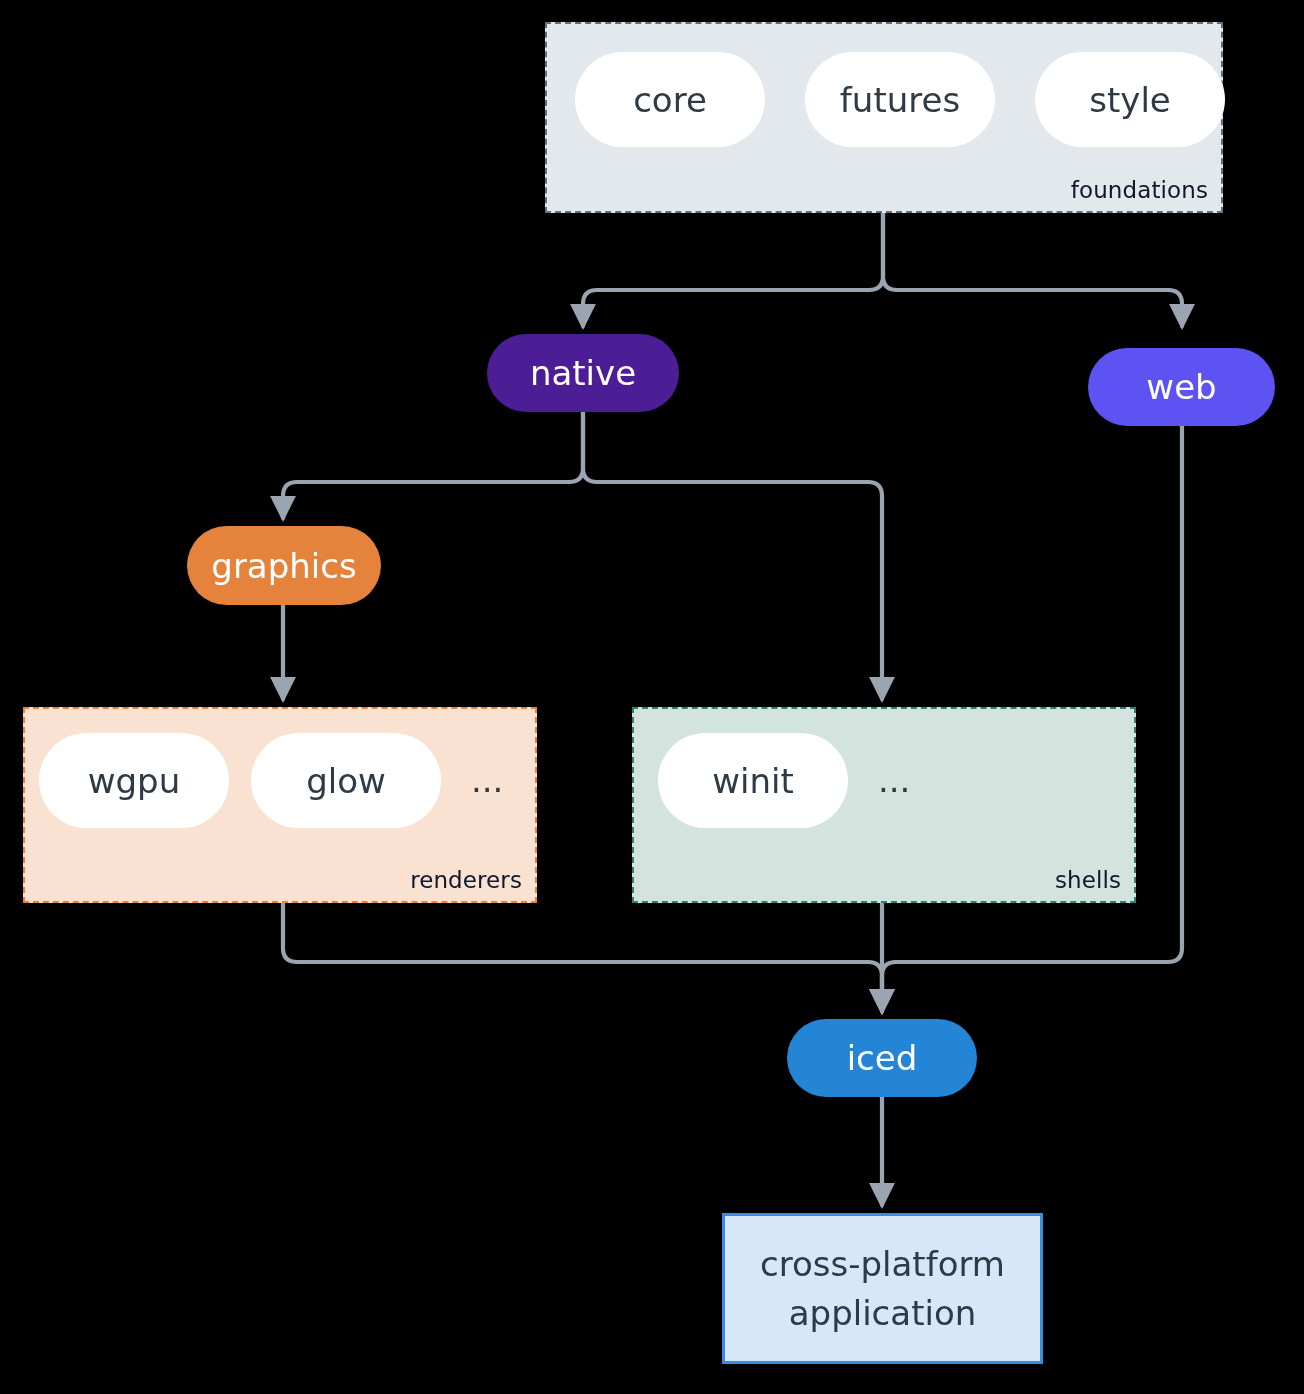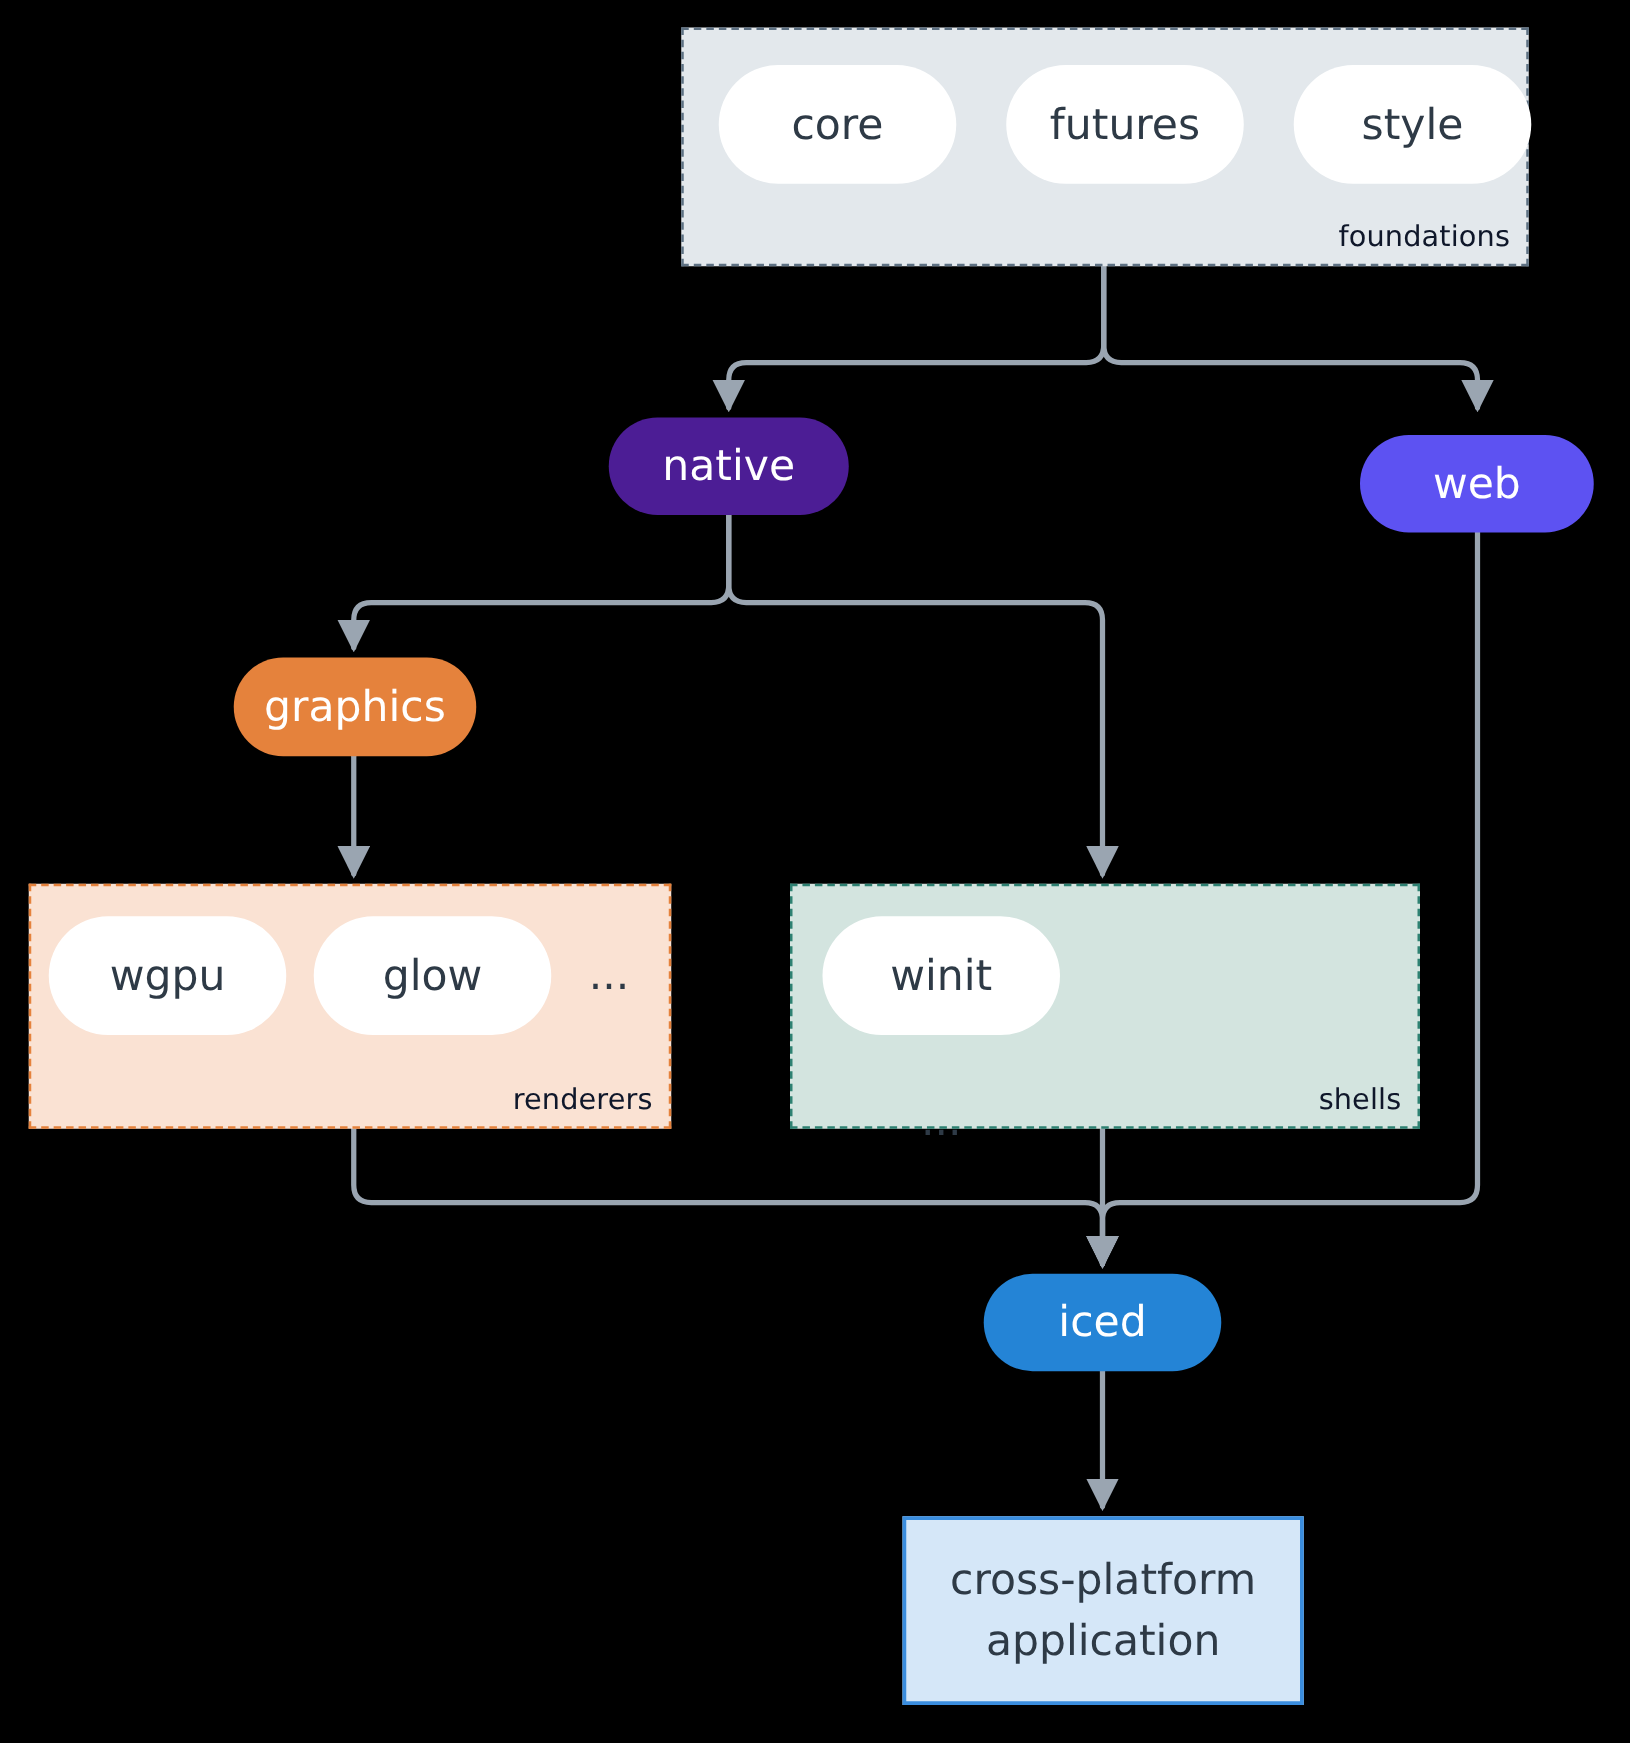--- a/index.html
+++ b/index.html
@@ -78,21 +78,21 @@
     left: 14px; top: 24px; gap: 22px;
   }
 
   
   #cluster-shells {
     left: 632px; top: 707px; width: 504px; height: 196px;
     background: #D3E4DF;
     border-color: #2E8172;
   }
   #cluster-shells .cluster-pills {
-    left: 24px; top: 24px; gap: 22px; flex-direction: column;
+    left: 24px; top: 24px; gap: 22px;
   }
 
   
   .pill-white {
     box-sizing: border-box;
     height: 95px;
     min-width: 190px;
     padding: 0 26px;
     border-radius: 48px;
     background: #FFFFFF;

